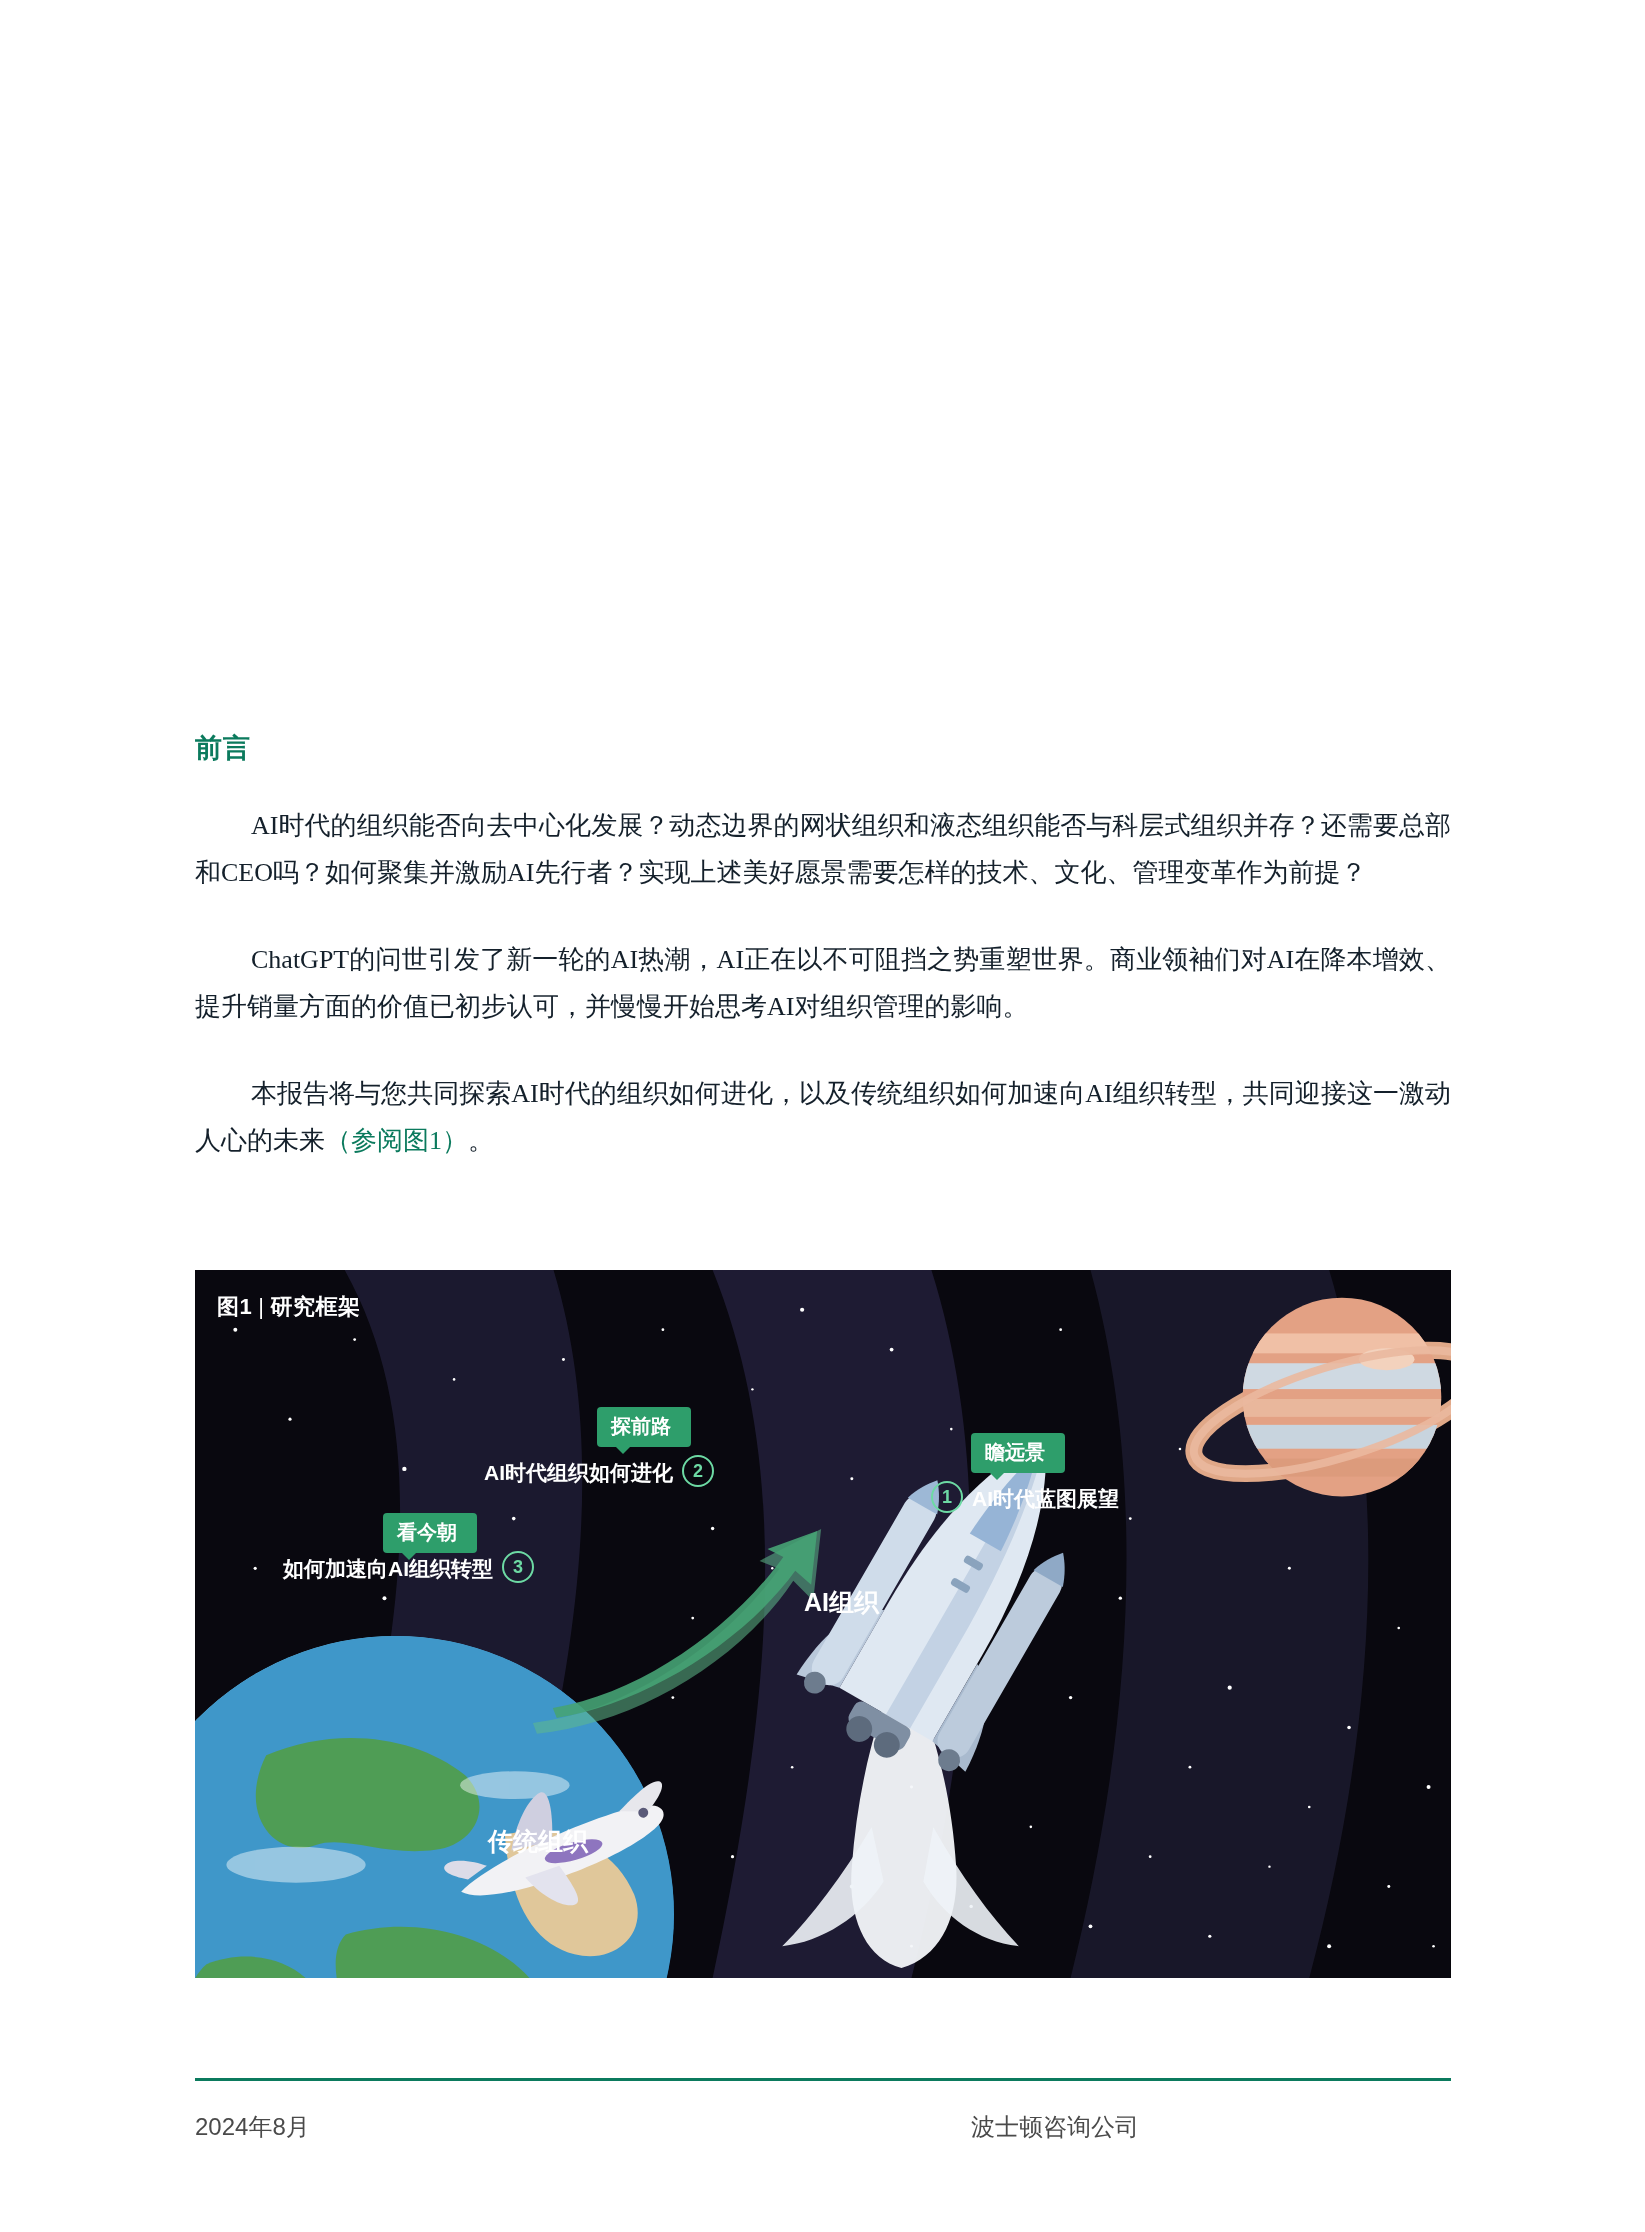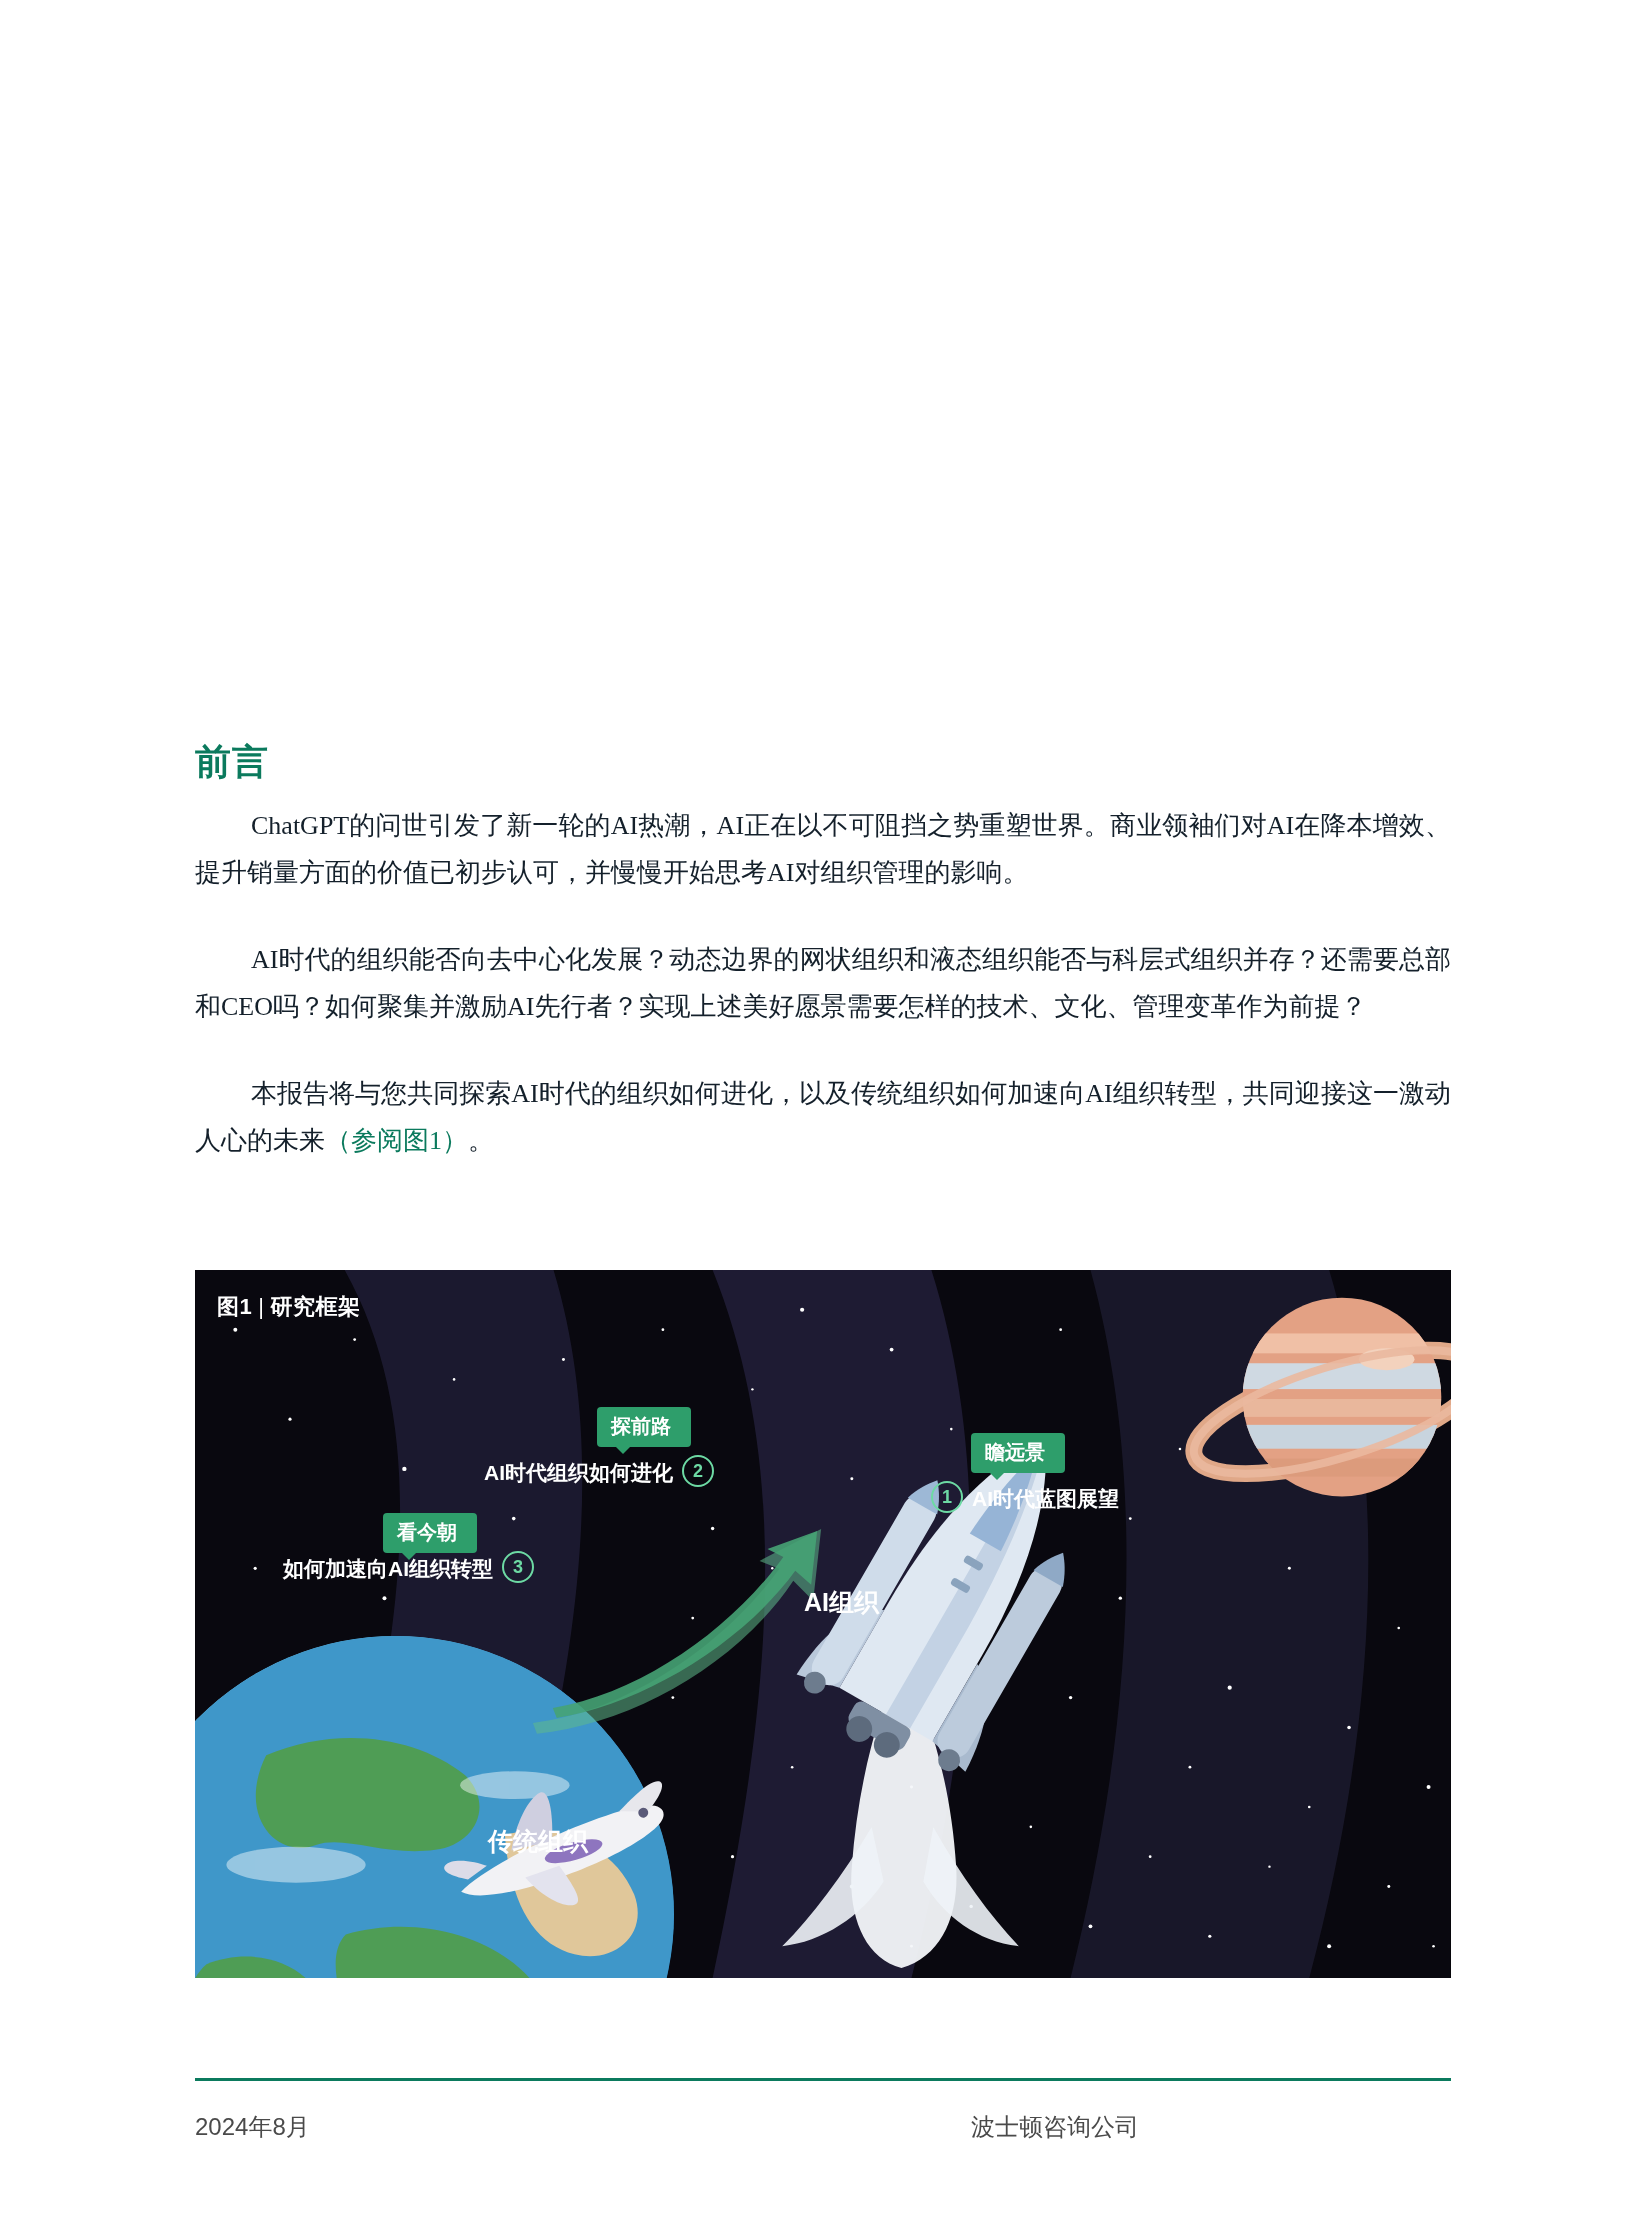--- a/index.html
+++ b/index.html
@@ -31,21 +31,21 @@
     color: #111111;
     white-space: nowrap;
   }
   
   .section-heading {
     position: absolute;
     left: 195px;
     top: 708px;
     font-family: "Liberation Serif", serif;
     font-weight: bold;
-    font-size: 36px;
+    font-size: 27px;
     color: #0b7a5d;
     letter-spacing: 1px;
   }
   
   .body-block {
     position: absolute;
     left: 195px;
     top: 802px;
     width: 1256px;
   }
@@ -221,22 +221,22 @@
 </style>
 </head>
 <body>
 
 <div class="page">
 
 
   <h2 class="section-heading">前言</h2>
 
   <div class="body-block">
+    <p class="para">AI时代的组织能否向去中心化发展？动态边界的网状组织和液态组织能否与科层式组织并存？还需要总部和CEO吗？如何聚集并激励AI先行者？实现上述美好愿景需要怎样的技术、文化、管理变革作为前提？</p>
     <p class="para">ChatGPT的问世引发了新一轮的AI热潮，AI正在以不可阻挡之势重塑世界。商业领袖们对AI在降本增效、提升销量方面的价值已初步认可，并慢慢开始思考AI对组织管理的影响。</p>
-    <p class="para">AI时代的组织能否向去中心化发展？动态边界的网状组织和液态组织能否与科层式组织并存？还需要总部和CEO吗？如何聚集并激励AI先行者？实现上述美好愿景需要怎样的技术、文化、管理变革作为前提？</p>
     <p class="para"><span>本报告将与您共同探索AI时代的组织如何进化，以及传统组织如何加速向AI组织转型，共同迎接这一激动人心的未来</span><span class="link">（参阅图1）</span><span>。</span></p>
   </div>
 
   <div class="figure">
 
     <div class="figure-canvas">
       <svg width="1256" height="708" viewBox="0 0 1262 712" style="position:absolute;inset:0;">
         <rect x="0" y="0" width="1262" height="712" fill="#09080f"></rect>
         <path d="M150,0 C250,180 200,420 120,712 L300,712 C380,430 420,200 360,0 Z" fill="#1e1c33" opacity="0.9"></path>
         <path d="M520,0 C600,200 580,430 520,712 L720,712 C790,430 800,190 740,0 Z" fill="#221f3a" opacity="0.85"></path>

